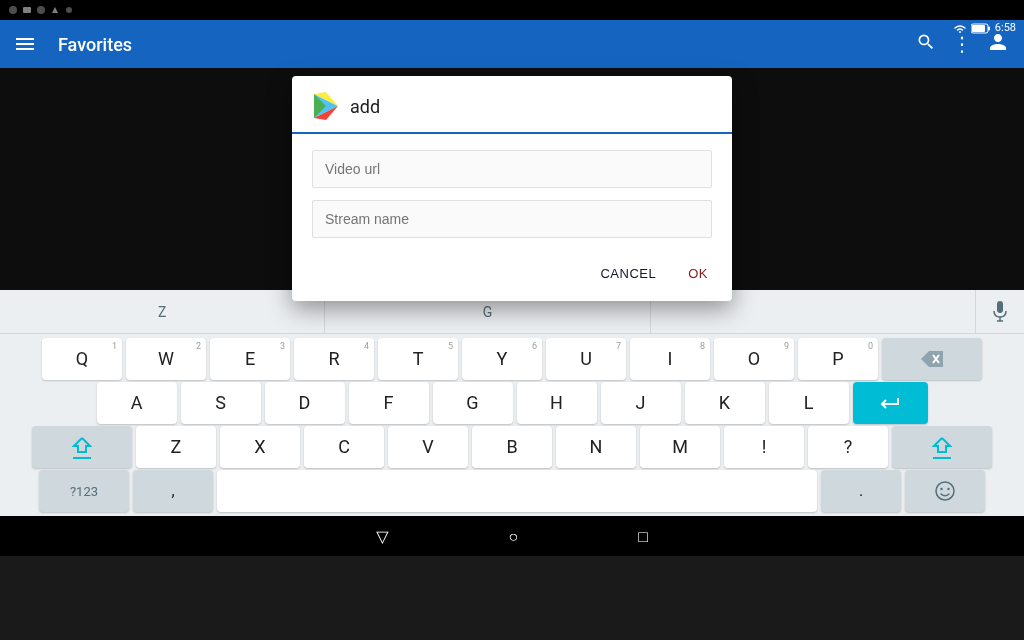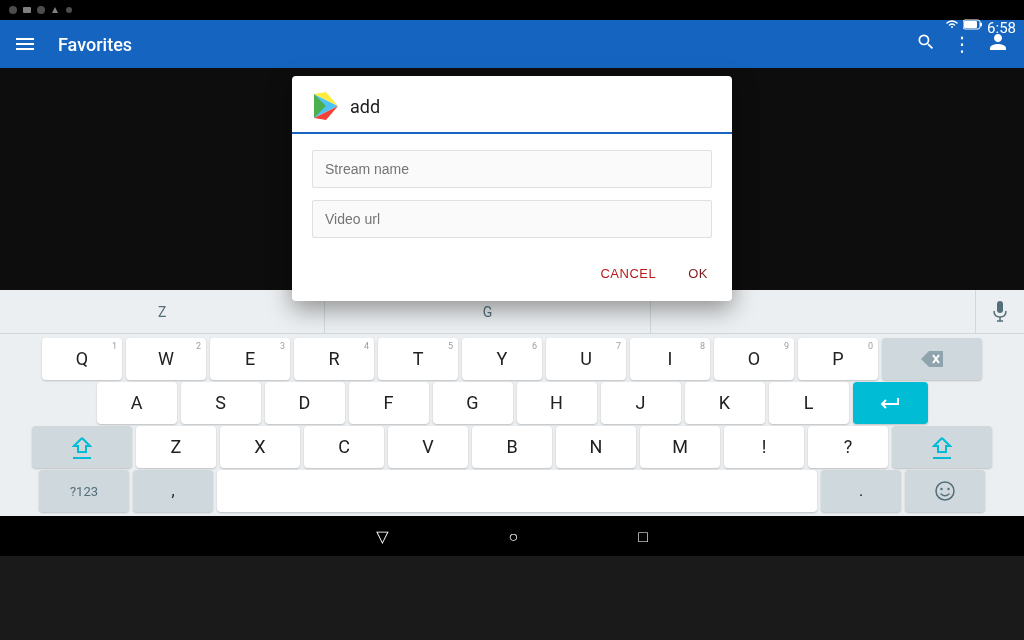--- a/index.html
+++ b/index.html
@@ -23,24 +23,24 @@
       z-index: 100;
       position: relative;
     }
     .status-bar-left {
       display: flex;
       align-items: center;
       gap: 4px;
     }
     .status-bar-right {
       display: flex;
-      align-items: flex-start;
+      align-items: flex-end;
       gap: 4px;
       color: #fff;
-      font-size: 15px;
+      font-size: 11px;
       margin-top: 35px;
     }
 
     
     .app-bar {
       width: 100%;
       height: 48px;
       background: #1565c0;
       display: flex;
       align-items: center;
@@ -133,21 +133,21 @@
       padding: 8px 12px;
       font-size: 13px;
       font-weight: 500;
       border: none;
       background: transparent;
       cursor: pointer;
       border-radius: 2px;
       letter-spacing: 0.5px;
     }
     .dialog-btn-cancel {
-      color: #b91c1c;
+      color: #0f172a;
     }
     .dialog-btn-ok {
       color: #7f1d1d;
     }
 
     
     .keyboard-area {
       width: 100%;
       background: #eceff1;
       position: relative;
@@ -372,22 +372,22 @@
 
       <svg class="play-icon" viewBox="0 0 28 28">
         <polygon points="2,2 26,14 2,26" fill="#4fc3f7"></polygon>
         <polygon points="2,2 14,14 2,26" fill="#4caf50"></polygon>
         <polygon points="2,26 26,14 14,28" fill="#f44336"></polygon>
         <polygon points="2,2 26,14 14,0" fill="#ffeb3b"></polygon>
       </svg>
       <span class="dialog-title">add</span>
     </div>
     <div class="dialog-body">
+      <input class="dialog-input" type="text" placeholder="Video url" style="">
       <input class="dialog-input" type="text" placeholder="Stream name" style="">
-      <input class="dialog-input" type="text" placeholder="Video url" style="">
     </div>
     <div class="dialog-actions">
       <button class="dialog-btn dialog-btn-cancel">CANCEL</button>
       <button class="dialog-btn dialog-btn-ok">OK</button>
     </div>
   </div>
 </div>
 
 <div class="keyboard-area">
 

